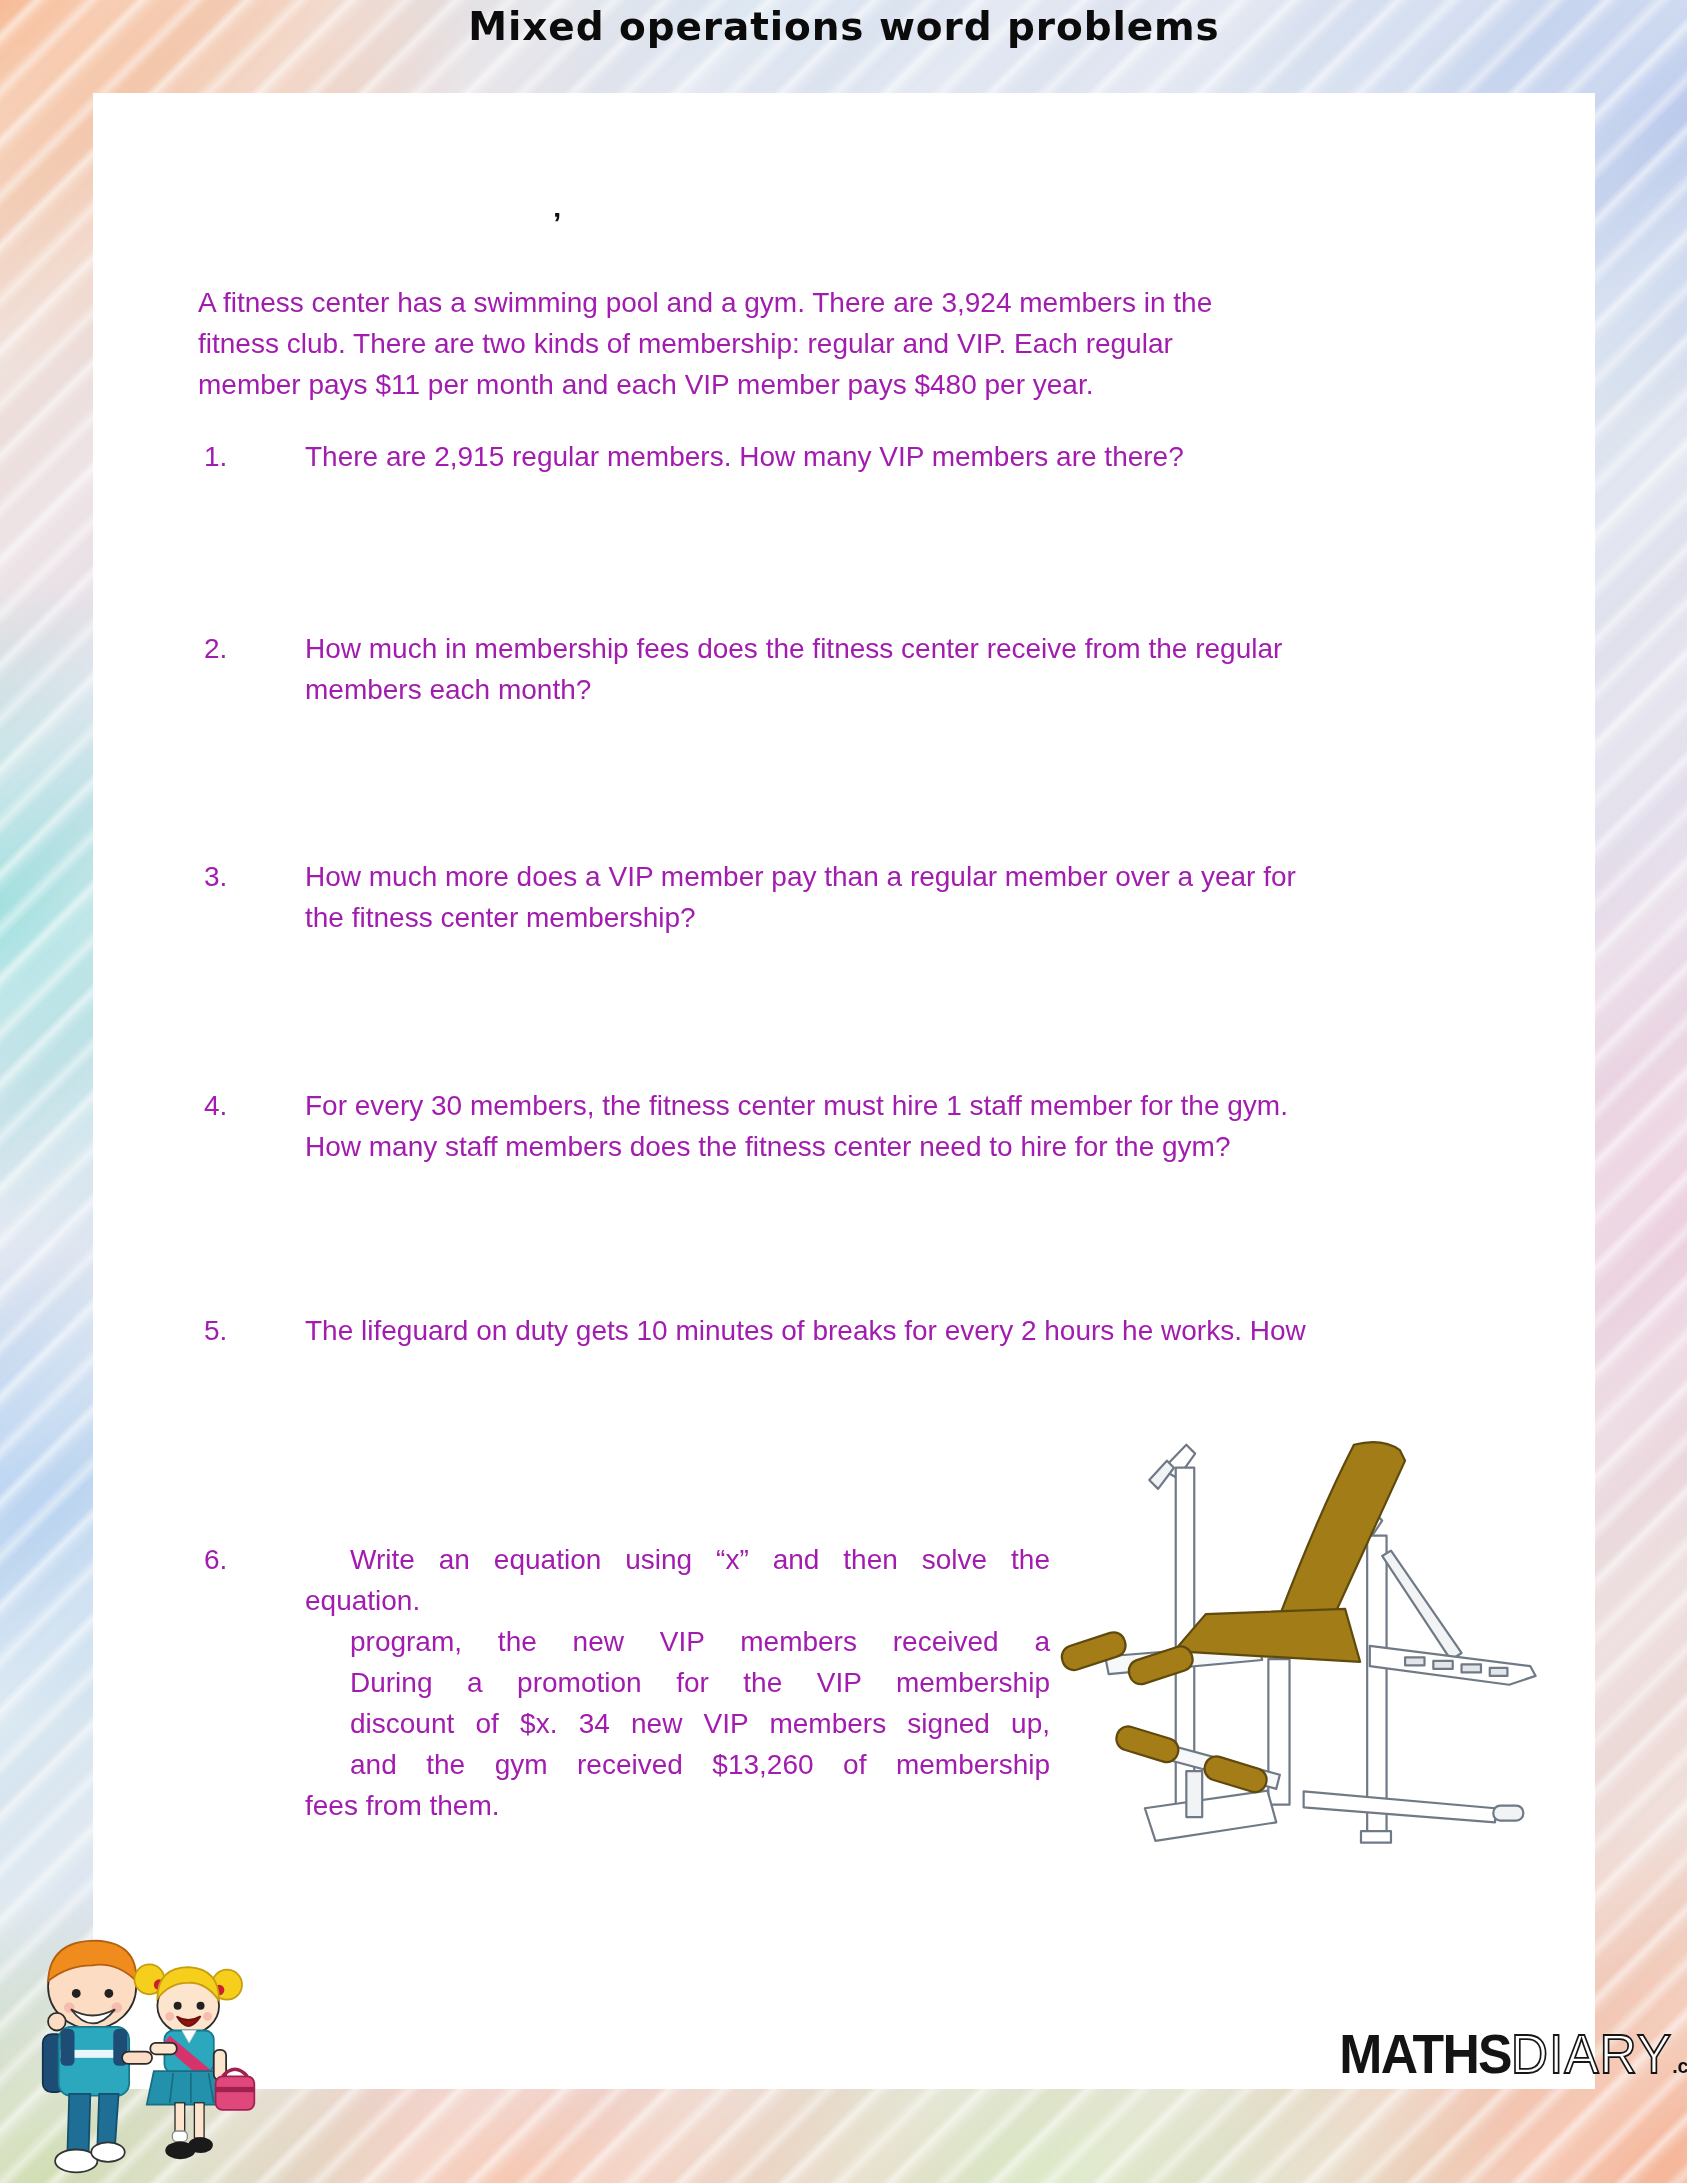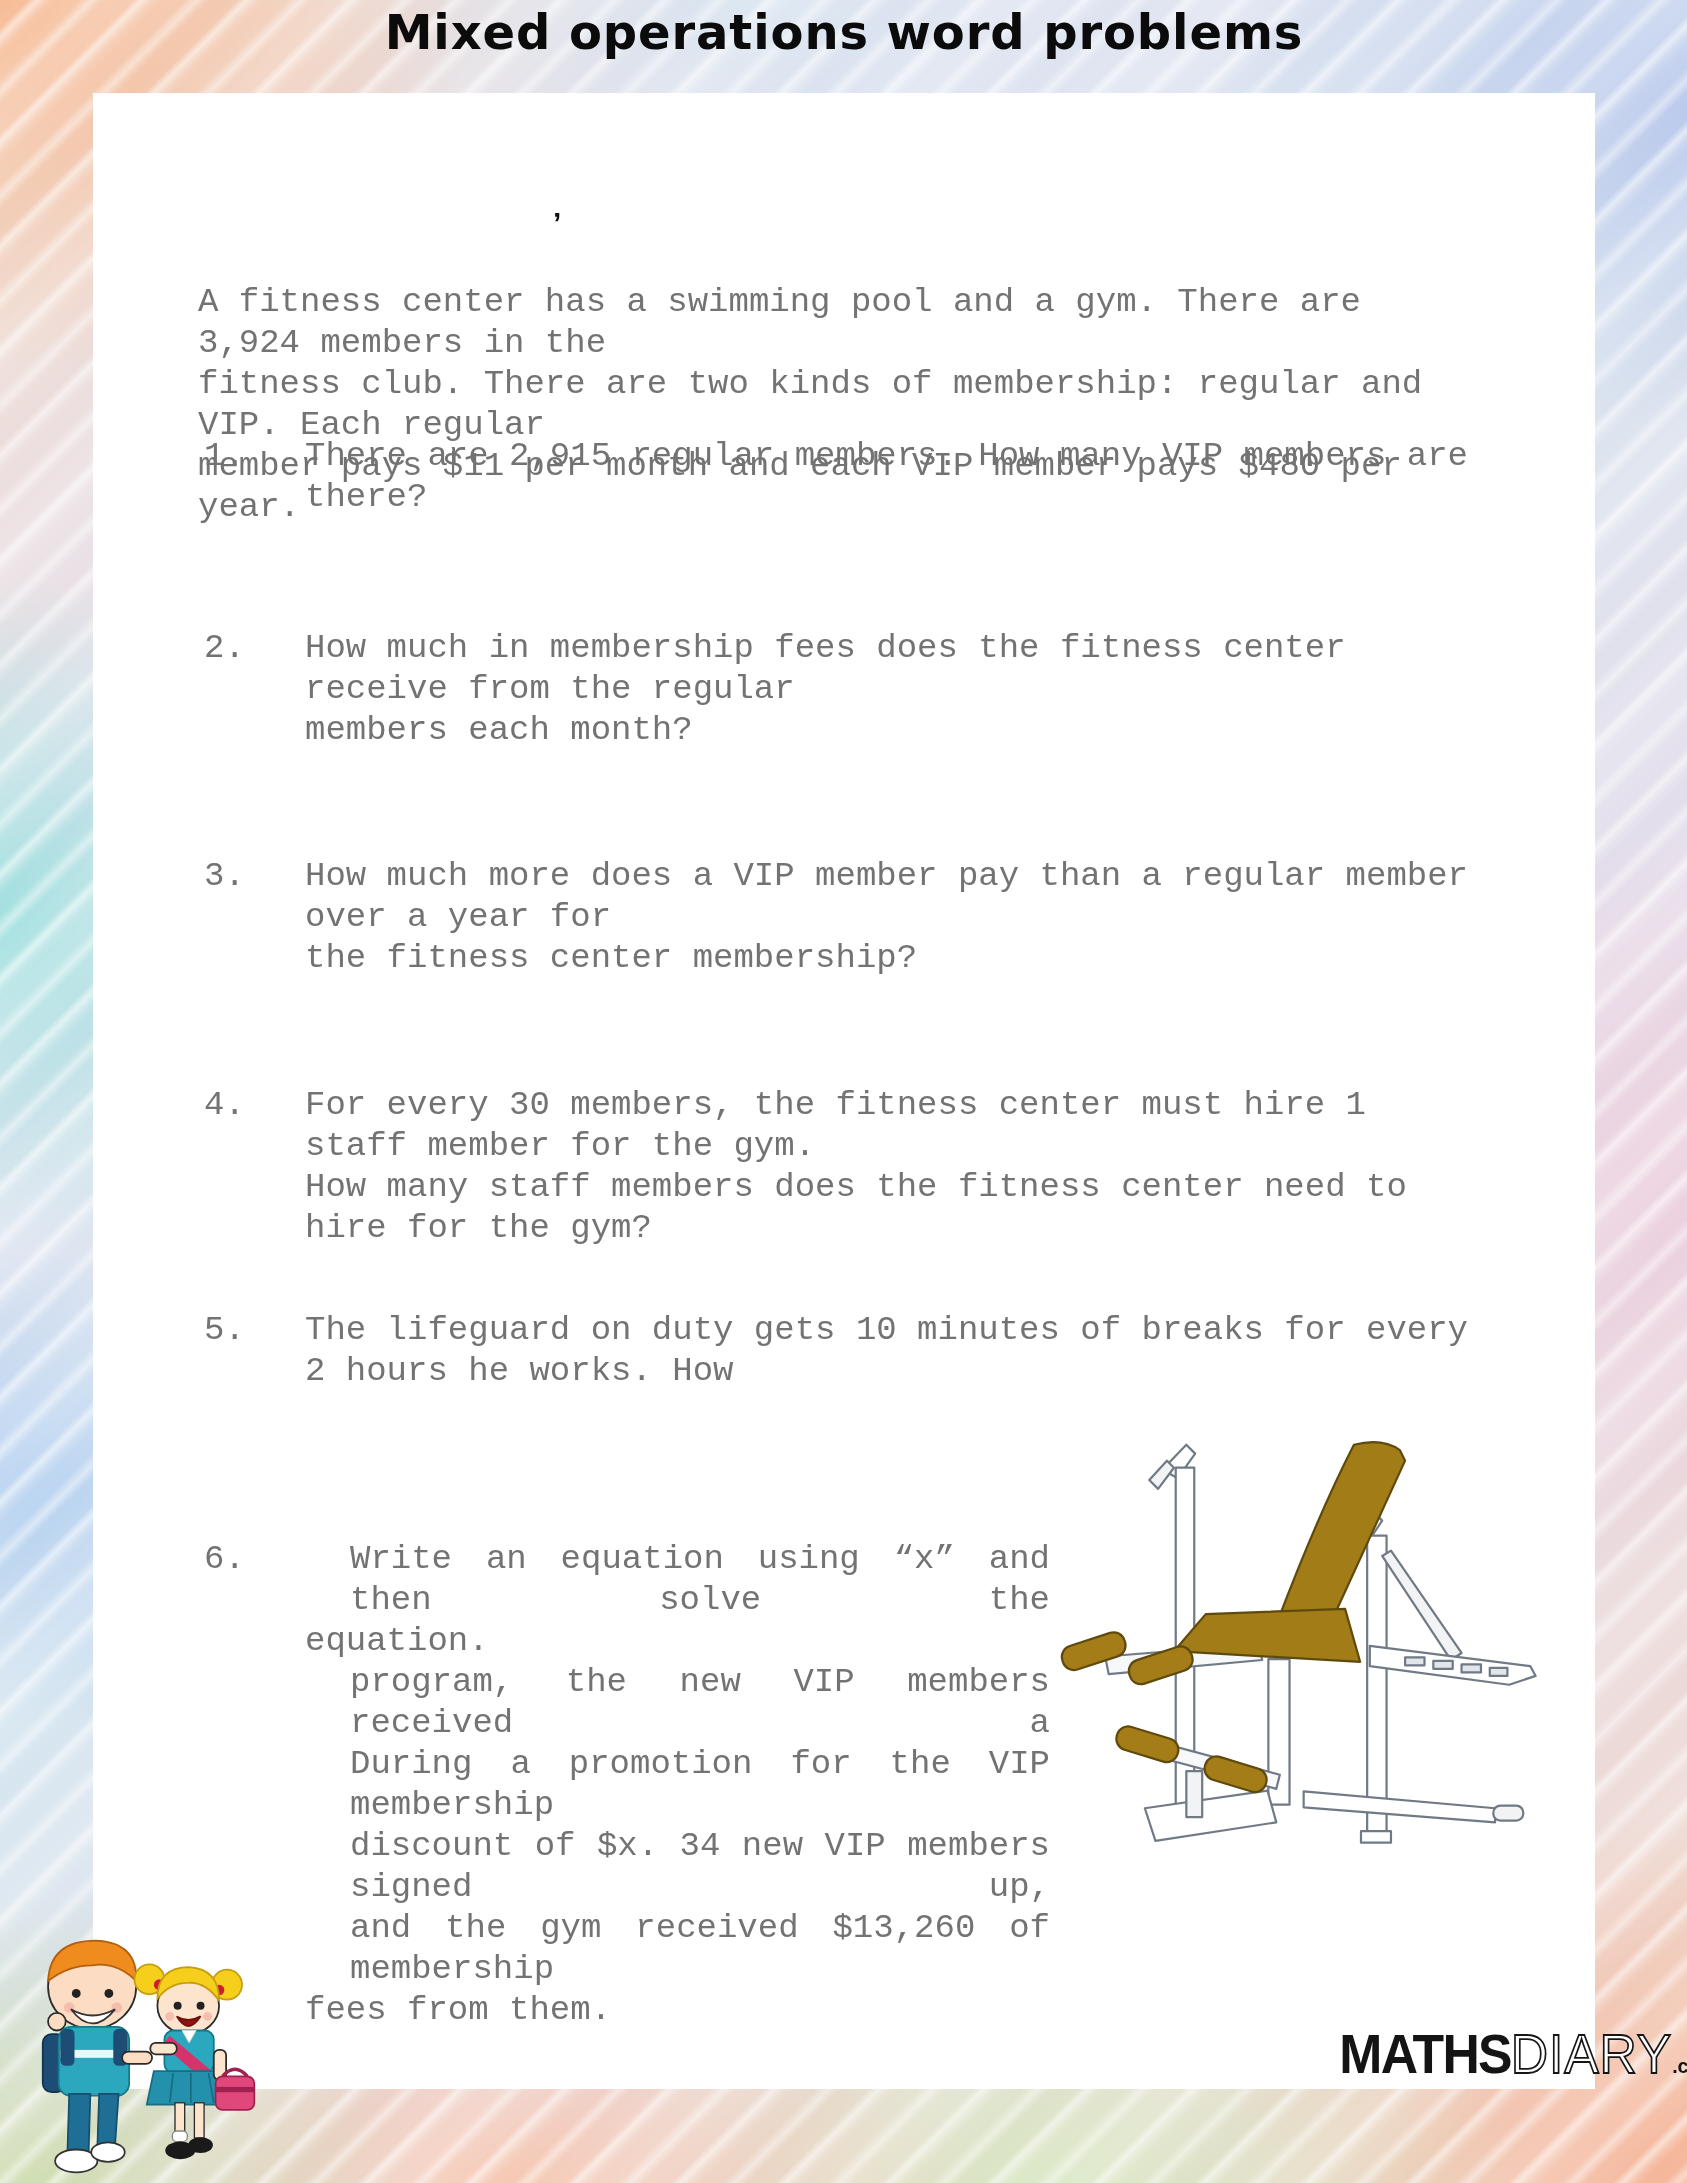--- a/index.html
+++ b/index.html
@@ -40,27 +40,27 @@
         rgba(255,255,255,0) 159px);
   }
   .page {
     position:absolute; left:93px; top:93px; width:1502px; height:1996px;
     background:#ffffff;
   }
   .worksheet-title {
     position:absolute; left:0; top:3.5px; width:100%;
     text-align:center;
     font-family:"DejaVu Sans", sans-serif;
-    font-size:48px; font-weight:800; letter-spacing:0.9px; color:#0b0b0b;
+    font-size:39px; font-weight:800; letter-spacing:0.9px; color:#0b0b0b;
   }
   .stray-mark {
     position:absolute; left:553px; top:206px;
     font-size:30px; font-weight:bold; color:#111;
   }
-  .body-text { font-size:34px; line-height:41px; color:#737373;font-family:Liberation Mono, monospace; }
+  .body-text { font-size:28px; line-height:41px; color:#a21caf; }
   .intro { position:absolute; left:198px; top:282px; width:1279px; }
   .question { position:absolute; left:204px; display:flex; }
   .q-num   { flex:0 0 101px; }
   .q-text  { width:1173px; }
   .q1 { top:436px; }
   .q2 { top:628px; }
   .q3 { top:856px; }
   .q4 { top:1085px; }
   .q5 { top:1310px; }
   .q6 { top:1539px; }

